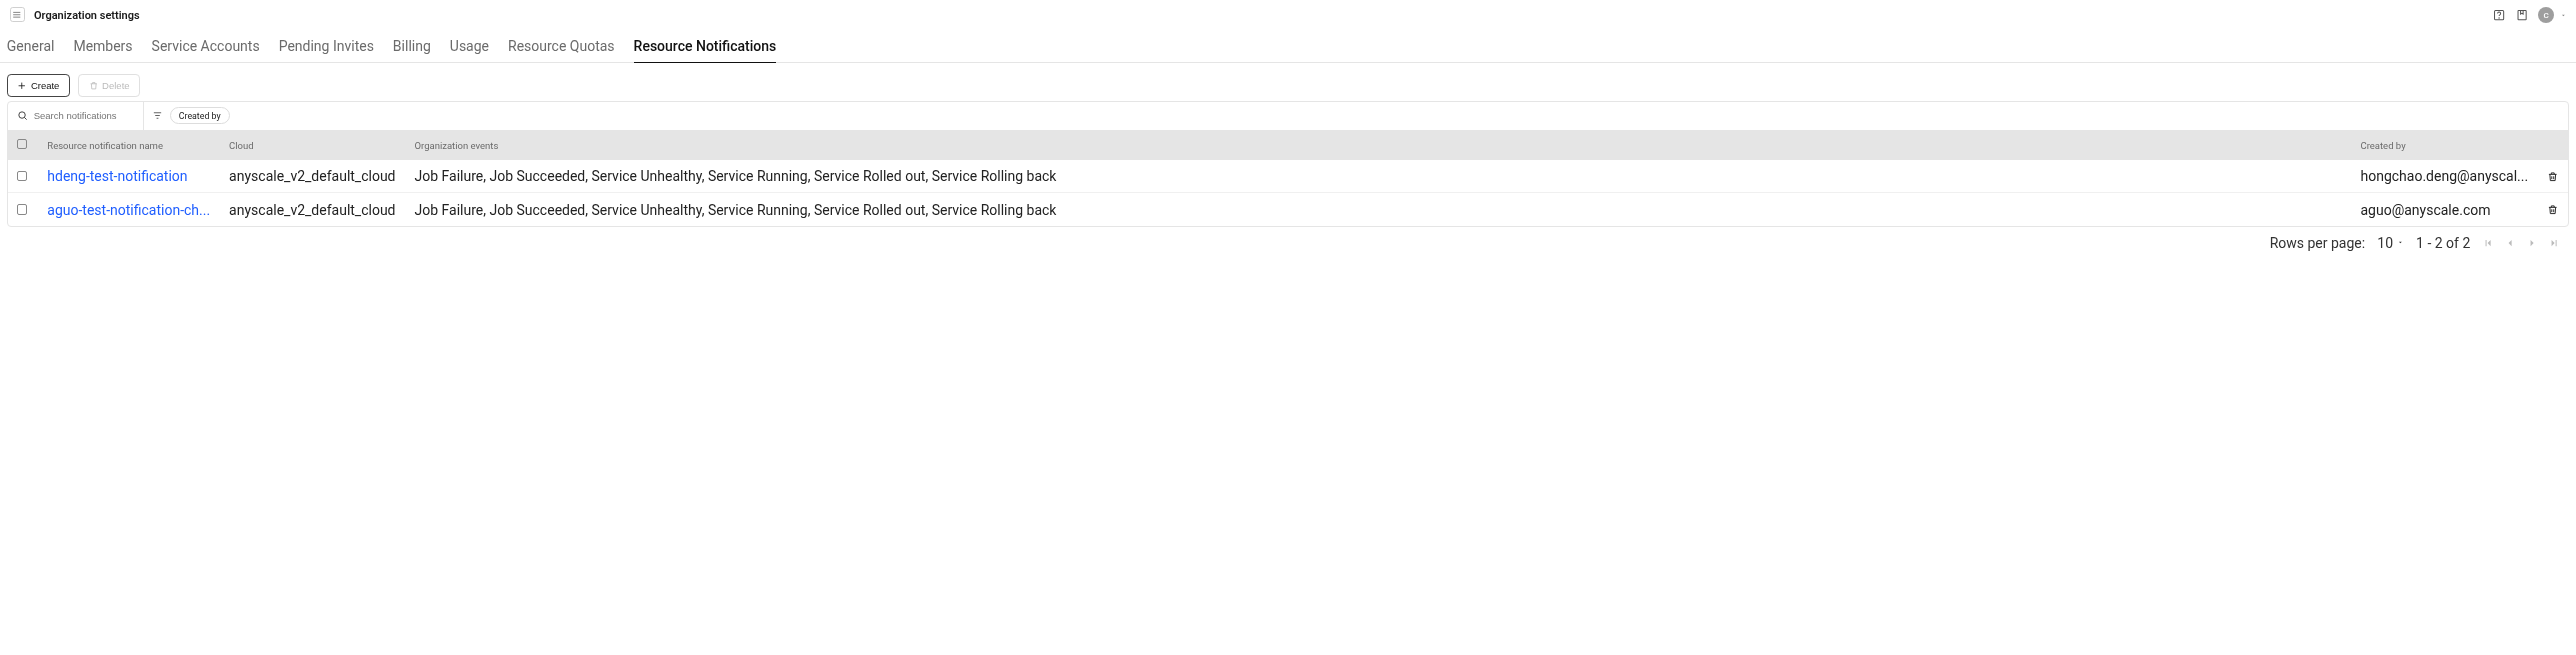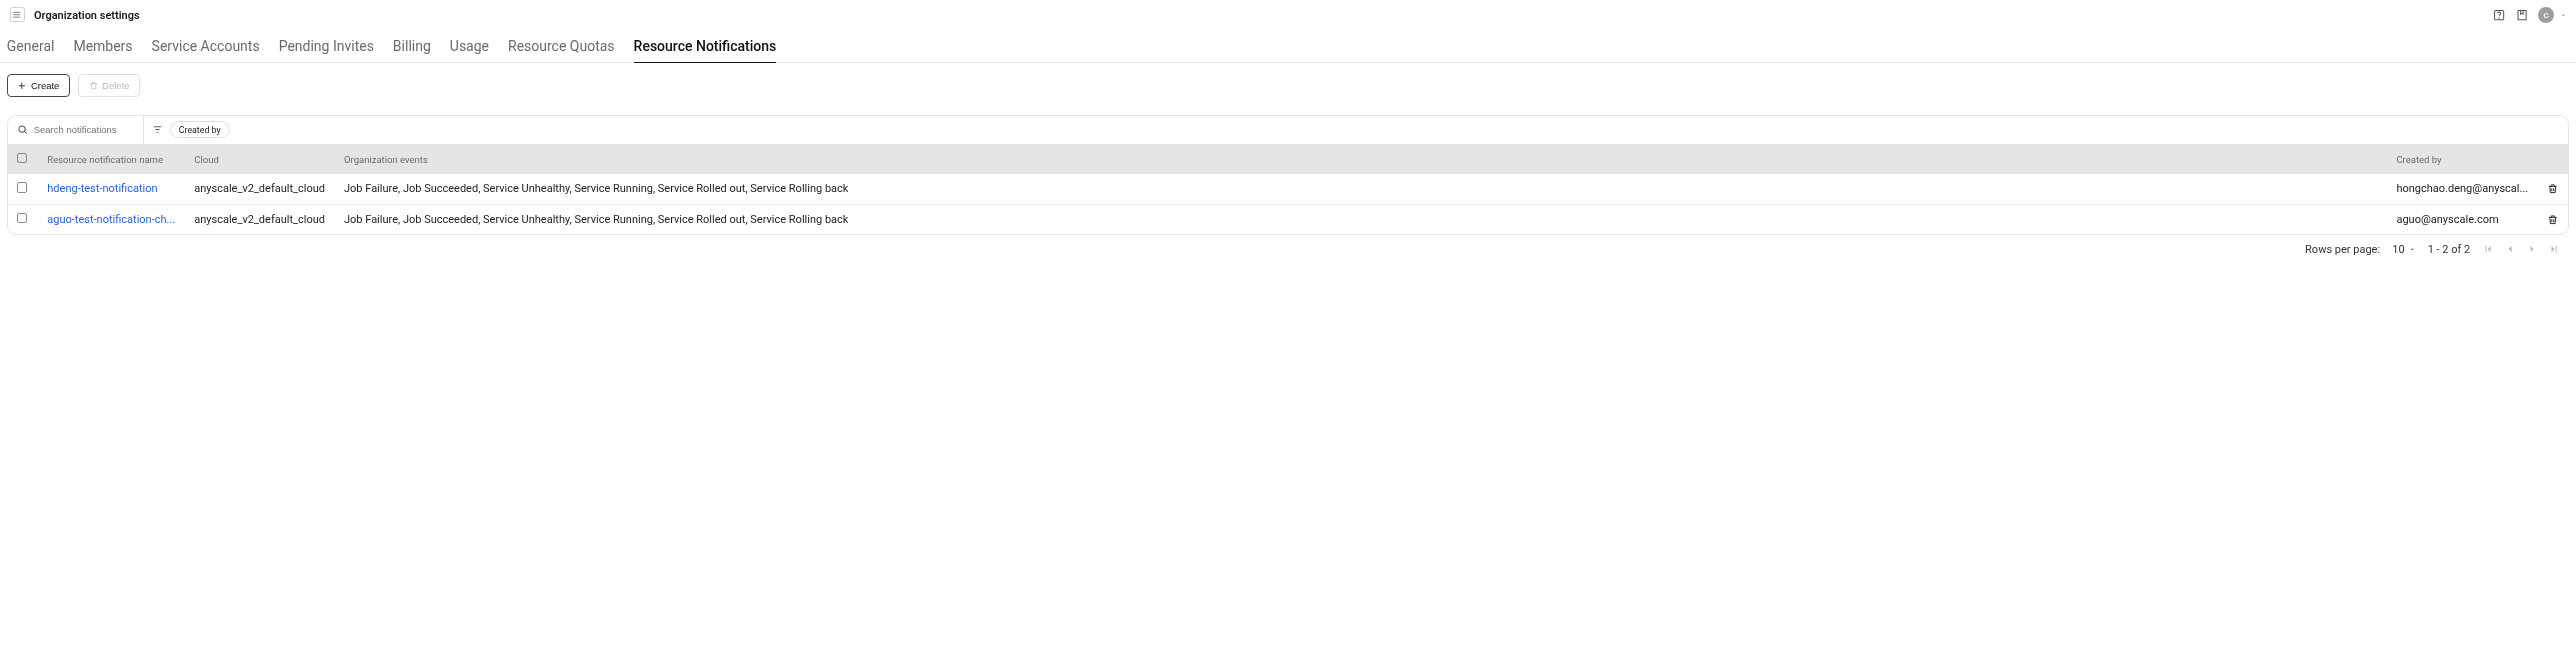--- a/index.html
+++ b/index.html
@@ -51,36 +51,36 @@
     padding: 6.8px 0 8.1px 0;
     color: #6b6b6b;
     cursor: pointer;
     font-size: 14px;
     border-bottom: 1.4px solid transparent;
     margin-bottom: -0.7px;
   }
   .tab.active { color: #111; border-bottom: 1.4px solid #111; font-weight: 500;}
   .content { padding: 11px 6.8px 0 6.8px; }
   .description { color: #333; font-size: 9.5px; margin-bottom: 15px; }
-  .actions { display: flex; gap: 8.1px; margin-bottom: 18px; }
+  .actions { display: flex; gap: 8.1px; margin-bottom: 4px; }
   .btn {
     display: flex; align-items: center; gap: 4.1px;
     padding: 4.8px 9.5px;
     border: 0.7px solid #ccc;
     border-radius: 4.1px;
     background: #fff;
     font-size: 9.5px;
     cursor: pointer;
     font-weight: 500;
   }
   .btn.primary { border-color: #444; color: #111; }
   .btn.disabled { color: #bbb; border-color: #e0e0e0; cursor: default; }
   .table-wrap {
     border: 0.7px solid #e5e5e5;
-    border-radius: 9px;
+    border-radius: 4px;
     overflow: hidden;
   }
   .toolbar {
     display: flex;
     align-items: stretch;
   }
   .search-box {
     display: flex; align-items: center;
     padding: 6.8px 9.5px;
     border-right: 0.7px solid #e5e5e5;
@@ -108,21 +108,21 @@
     text-align: left;
     font-weight: 400;
     color: #6b6b6b;
     padding: 8.1px 9.5px;
     font-size: 9.5px;
     border-top: 0.7px solid #e5e5e5;
     border-bottom: 0.7px solid #e5e5e5;
   }
   tbody td {
     padding: 8.1px 9.5px;
-    font-size: 11px;
+    font-size: 14px;
     border-bottom: 0.7px solid #f0f0f0;
     color: #222;
     white-space: nowrap;
     overflow: hidden;
     text-overflow: ellipsis;
   }
   tbody tr:last-child td { border-bottom: none; }
   .col-check { width: 30px; }
   .col-name { width: 122px; }
   .col-cloud { width: 122px; }
@@ -138,21 +138,21 @@
   }
   .link { color: #1f5eff; cursor: pointer; }
   .del-icon { color: #222; cursor: pointer; }
   .pagination {
     display: flex;
     justify-content: flex-end;
     align-items: center;
     gap: 12.2px;
     padding: 8.1px 9.5px 0 0;
     color: #333;
-    font-size: 11px;
+    font-size: 14px;
   }
   .pagination .pp { display:flex; align-items:center; gap:4px;}
   .pagination .nav-icons { display: flex; gap: 9.5px; color: #bbb; }
   .pagination .nav-icons span { cursor: pointer; }
   svg { display: block; }
 </style>
 </head>
 <body>
 
 <div class="topbar">

